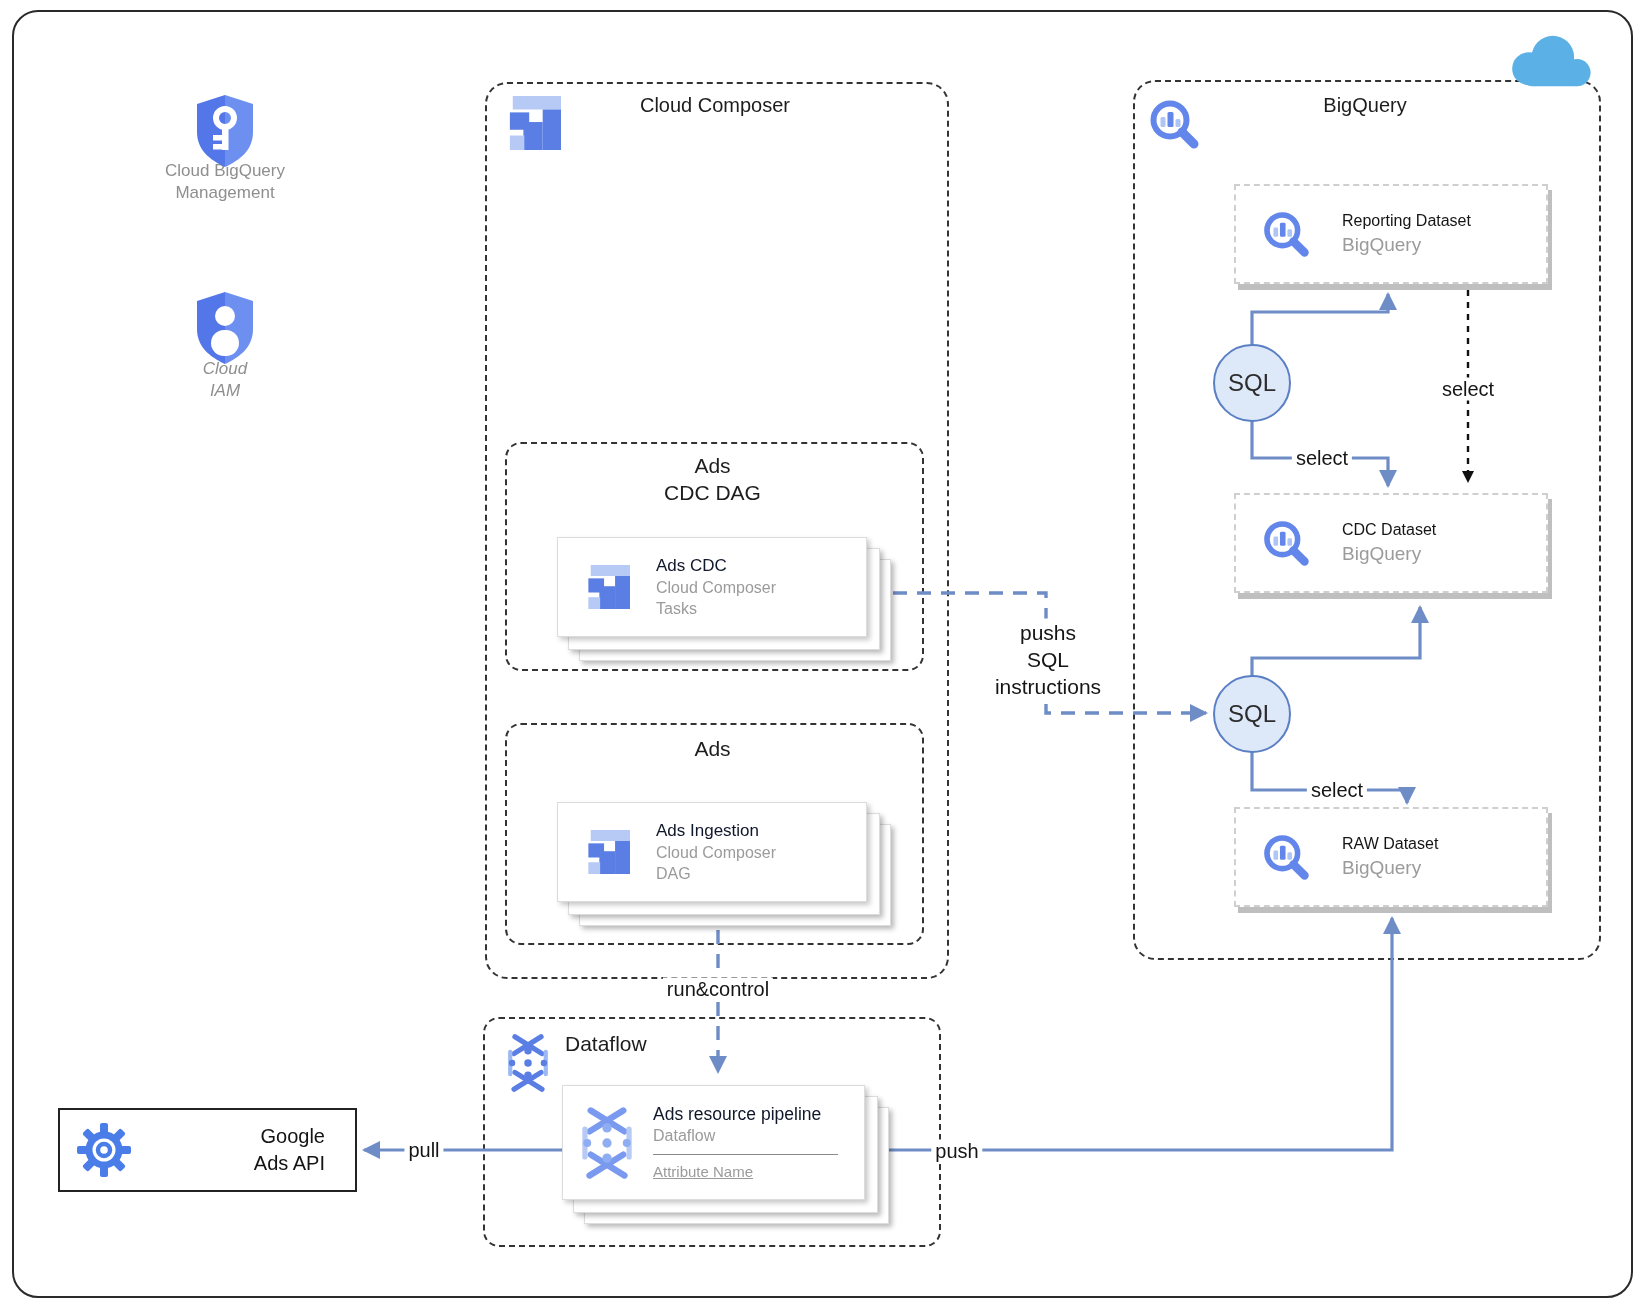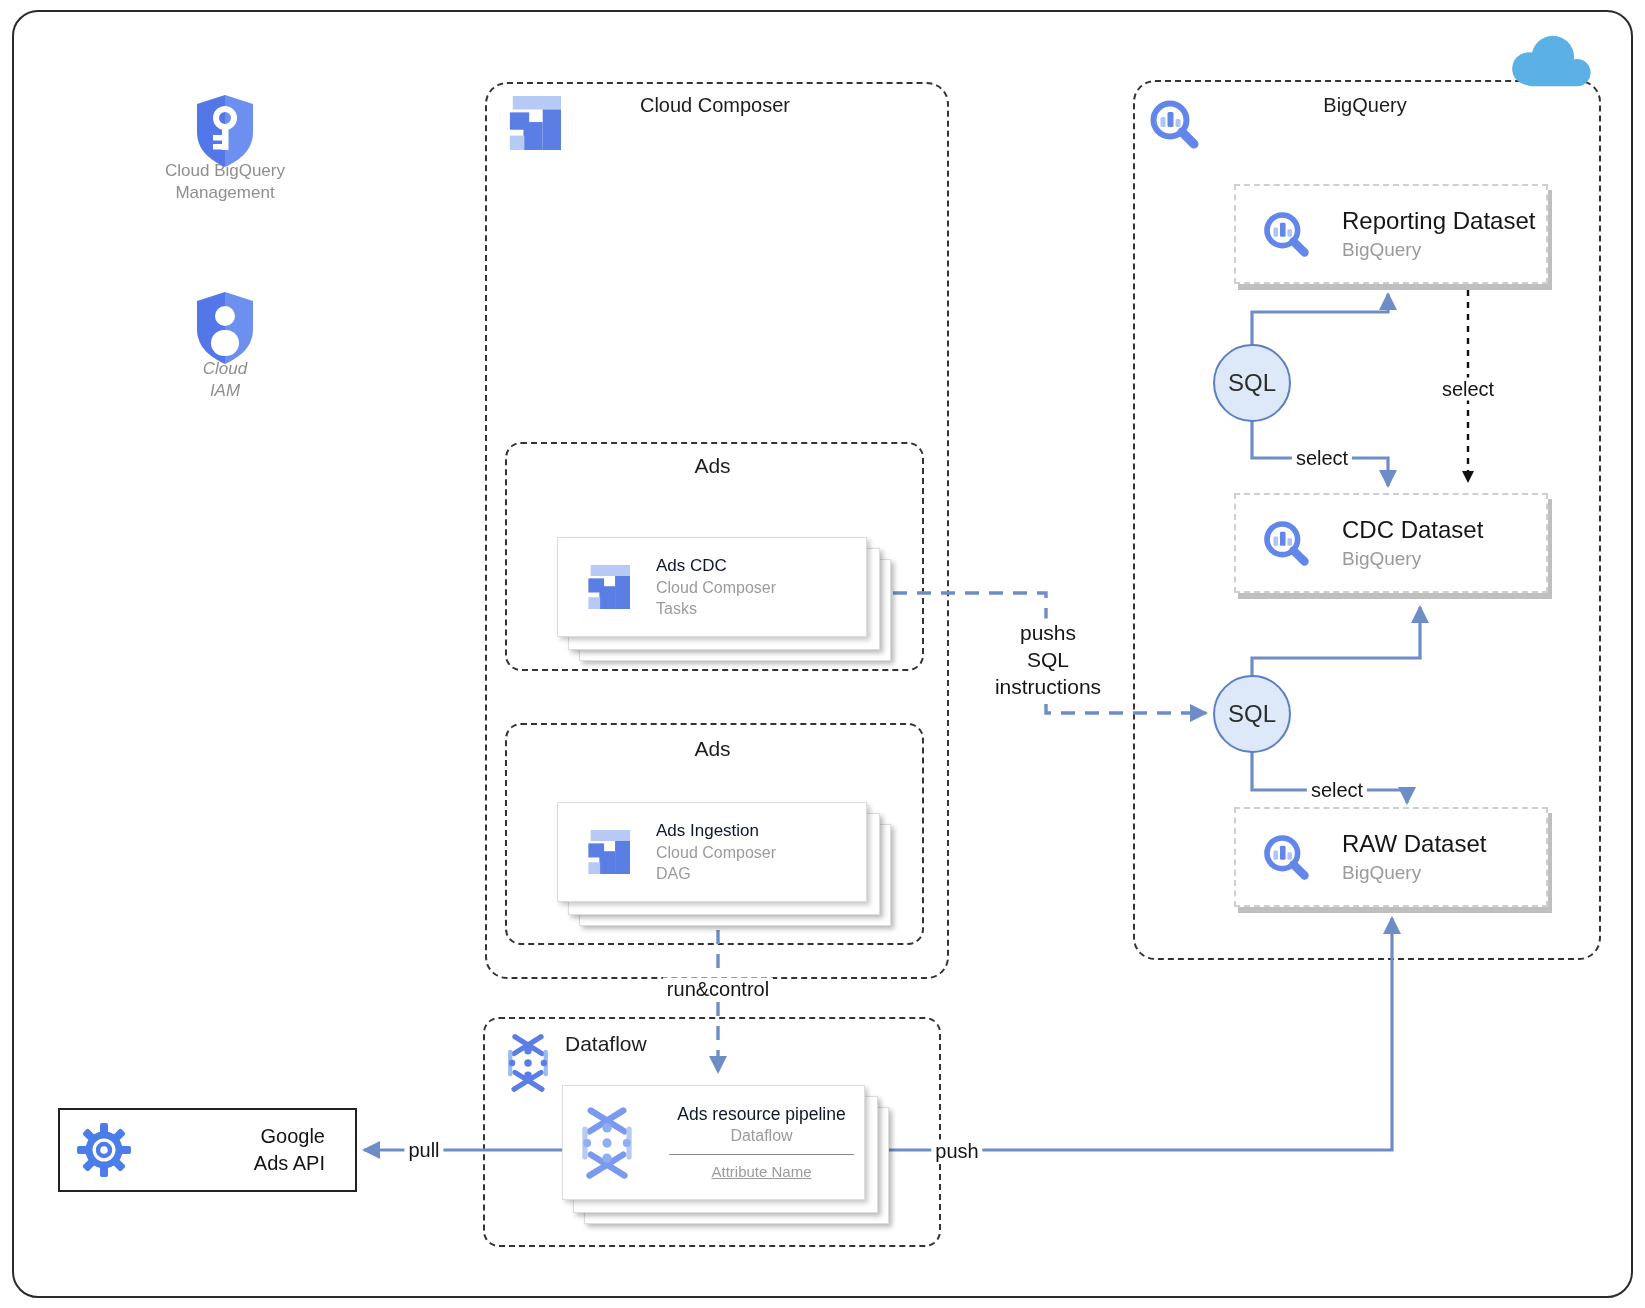--- a/index.html
+++ b/index.html
@@ -29,21 +29,21 @@
     position:absolute; width:220px; text-align:center; color:#8f8f8f;
     font-size:17px; line-height:22px; z-index:3;
   }
   
   .dataset{
     position:absolute; width:314px; height:100px; background:#fff;
     border:2px dashed #cfcfcf; box-shadow:4px 6px 0 #bfbfbf;
     display:flex; align-items:center; z-index:6; box-sizing:border-box;
   }
   .dataset .ds-text{display:flex; flex-direction:column; margin-left:30px;}
-  .ds-title{font-size:24px; color:#151515;}
+  .ds-title{font-size:16px; color:#151515;}
   .ds-sub{font-size:19px; color:#9b9b9b; margin-top:4px;}
   
   .stack{position:absolute; z-index:6;}
   .stack .layer{
     position:absolute; width:100%; height:100%; background:#fff;
     border:1px solid #dcdcdc; box-shadow:3px 3px 5px rgba(0,0,0,.28);
   }
   .layer.l1{left:11px; top:11px; z-index:1;}
   .layer.l2{left:22px; top:22px; z-index:0;}
   .card-main{
@@ -132,20 +132,21 @@
       <rect x="3" y="17" width="20" height="18" fill="#5b7ee5"></rect>
       <rect x="17" y="27" width="20" height="29" fill="#5b7ee5"></rect>
       <rect x="3" y="41" width="15" height="15" fill="#b7c9f5"></rect>
     </svg>
   </div>
   <div class="group-title" style="left:485px; top:92px; width:460px;">Cloud Composer</div>
 
   <div class="subgroup" style="left:505px; top:442px; width:415px; height:225px;"></div>
   <div class="group-title" style="left:505px; top:452px; width:415px; font-size:21px;">
     <div>Ads</div>
+    <div>CDC DAG</div>
   </div>
   <div class="stack" style="left:557px; top:537px; width:310px; height:100px;">
     <div class="layer l2"></div>
     <div class="layer l1"></div>
     <div class="card-main">
       <div class="icon-wrap" style="position:static; margin-left:28px;">
         <svg width="44" height="46" viewBox="0 0 56 56">
           <rect x="6" y="0" width="50" height="14" fill="#b7c9f5"></rect>
           <rect x="37" y="14" width="19" height="42" fill="#5b7ee5"></rect>
           <rect x="3" y="17" width="20" height="18" fill="#5b7ee5"></rect>
@@ -295,21 +296,21 @@
           </g>
           <g fill="#8fadf2">
             <circle cx="24" cy="18" r="4"></circle>
               <circle cx="24" cy="31" r="4"></circle>
               <circle cx="24" cy="44" r="4"></circle>
             <circle cx="7" cy="31" r="3.4"></circle>
               <circle cx="41" cy="31" r="3.4"></circle>
           </g>
         </svg>
       </div>
-      <div class="card-text" style="margin-left:34px;text-align:center;">
+      <div class="card-text" style="margin-left:18px;">
         <div class="card-title" style="font-size:17.5px;">Ads resource pipeline</div>
         <div class="card-sub">Dataflow</div>
         <div class="card-divider"></div>
         <div class="card-sub" style="font-size:15px;text-decoration:underline;">Attribute Name</div>
       </div>
     </div>
   </div>
 
   <div class="solid-box" style="left:58px; top:1108px; width:299px; height:84px;">
     <div class="icon-wrap" style="position:static; margin-left:16px;">

